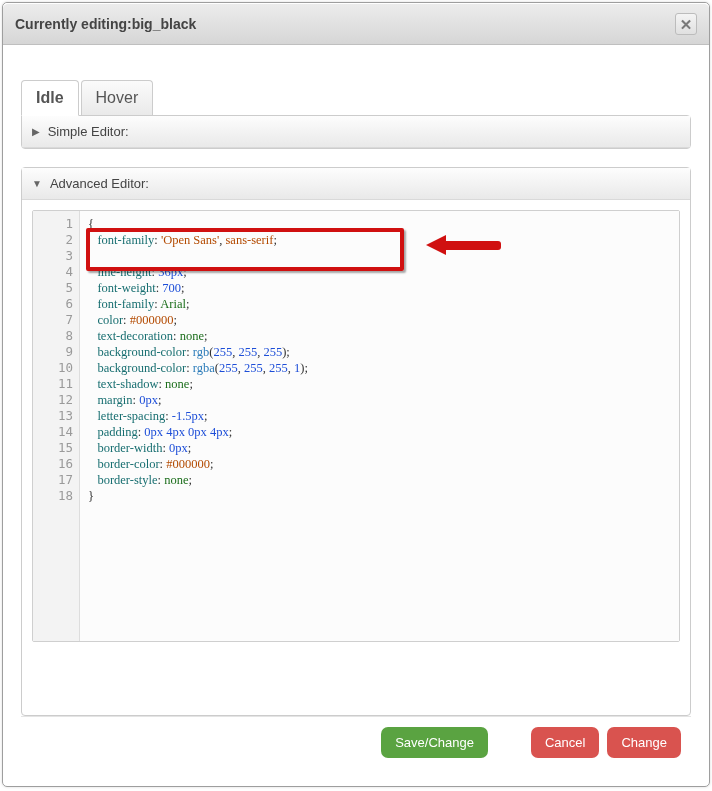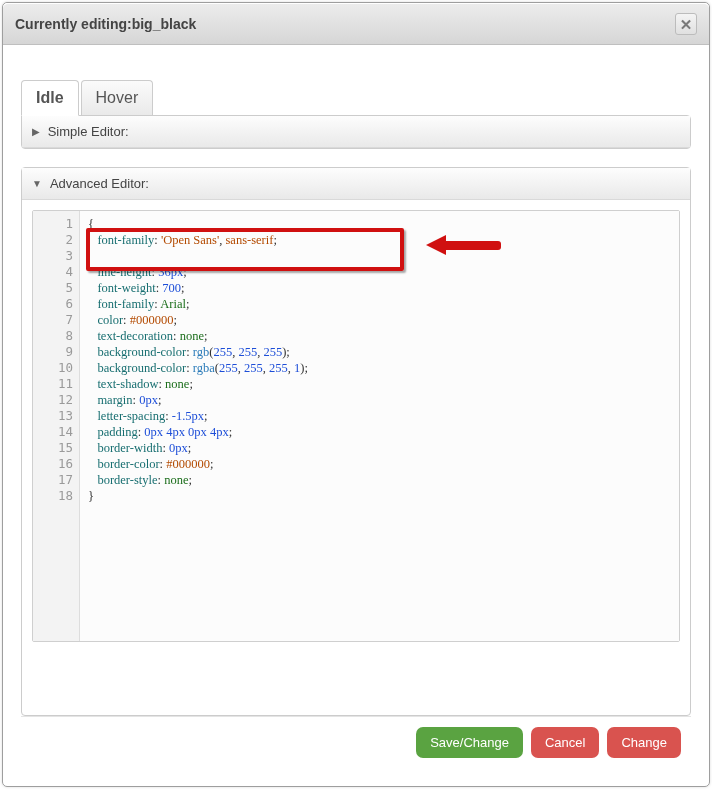--- a/index.html
+++ b/index.html
@@ -89,21 +89,21 @@
   position:absolute;left:393px;top:24px;display:flex;align-items:center;pointer-events:none;
 }
 .arrow-head{
   width:0;height:0;border-top:10px solid transparent;border-bottom:10px solid transparent;
   border-right:20px solid #d01010;
 }
 .arrow-shaft{width:55px;height:9px;background:#d01010;border-radius:0 3px 3px 0;}
 .footer{padding:10px;display:flex;justify-content:flex-end;gap:8px;border-top:1px solid #e4e4e4;margin-top:auto;}
 .btn{padding:8px 14px;border-radius:7px;font-size:13px;color:#fff;border:none;cursor:pointer;}
 .btn-save{background:#5aa341;}
-.btn-cancel{background:#d9534f;}
+.btn-cancel{background:#d9534f;margin-left:35px;}
 .btn-delete{background:#d9534f;}
 </style>
 </head>
 <body>
 
 <div class="dialog">
   <div class="dlg-header">
     <span>Currently editing: </span>
     <span>big_black</span>
     <span class="dlg-close">

